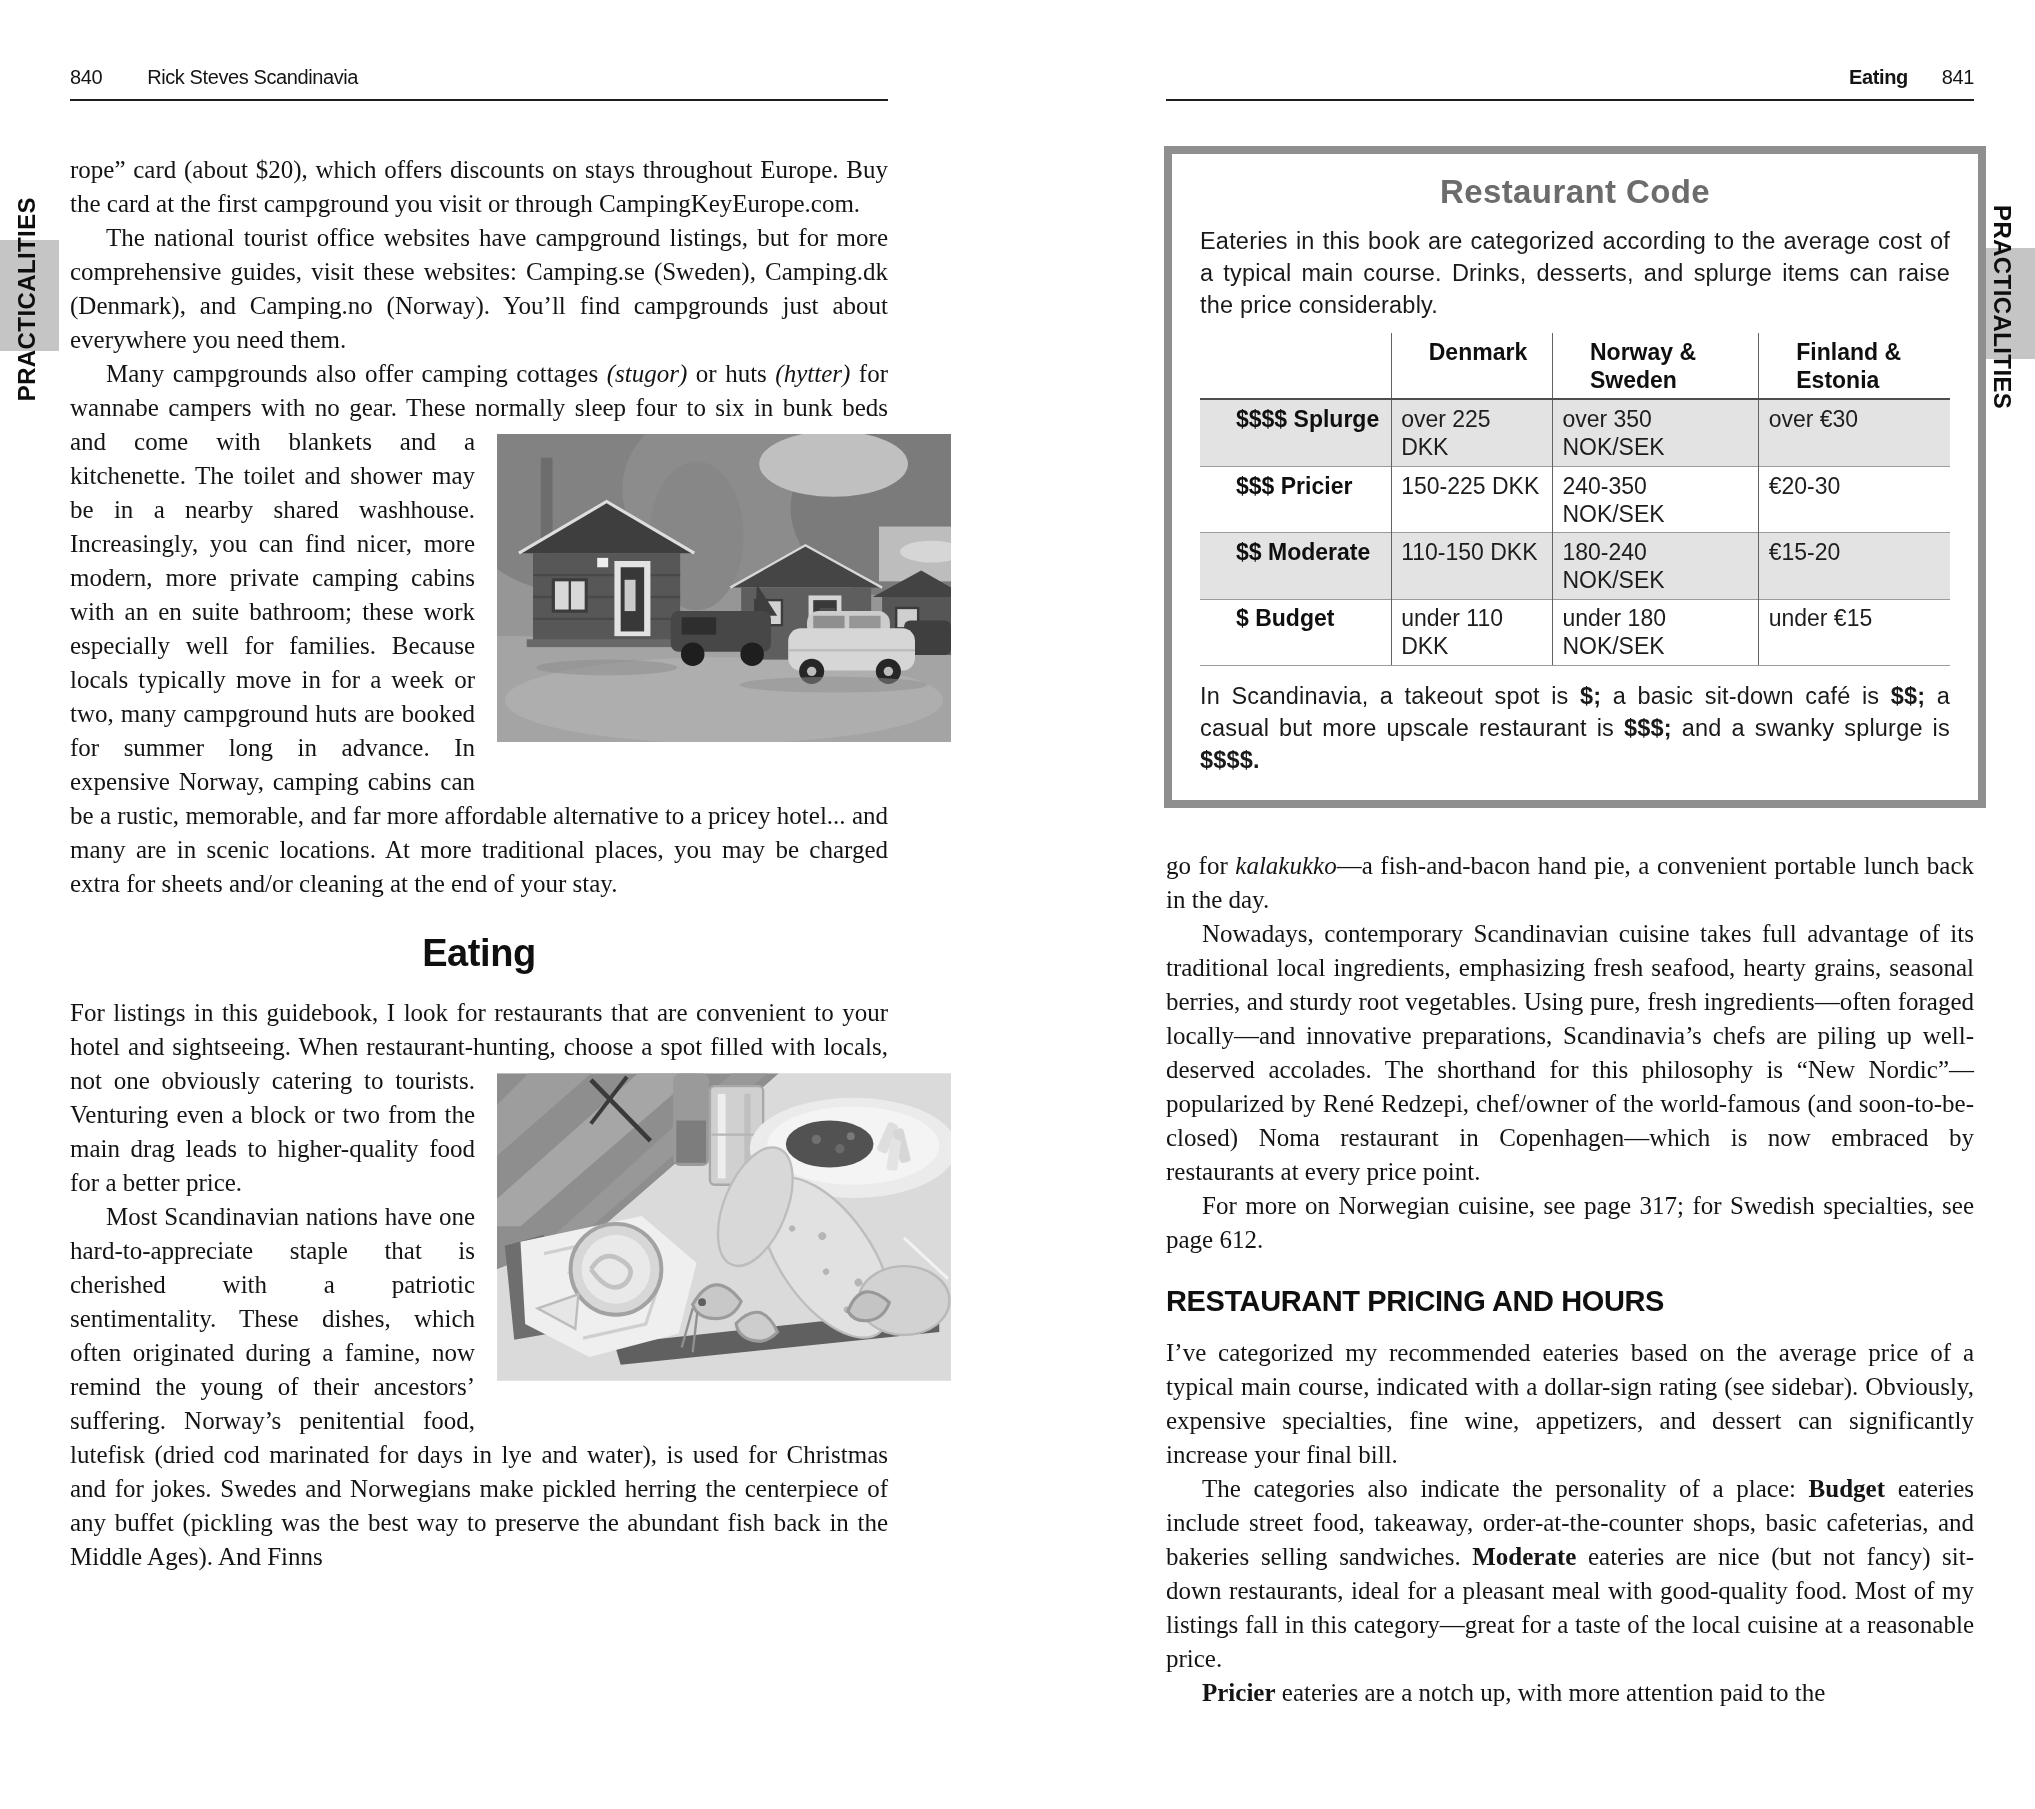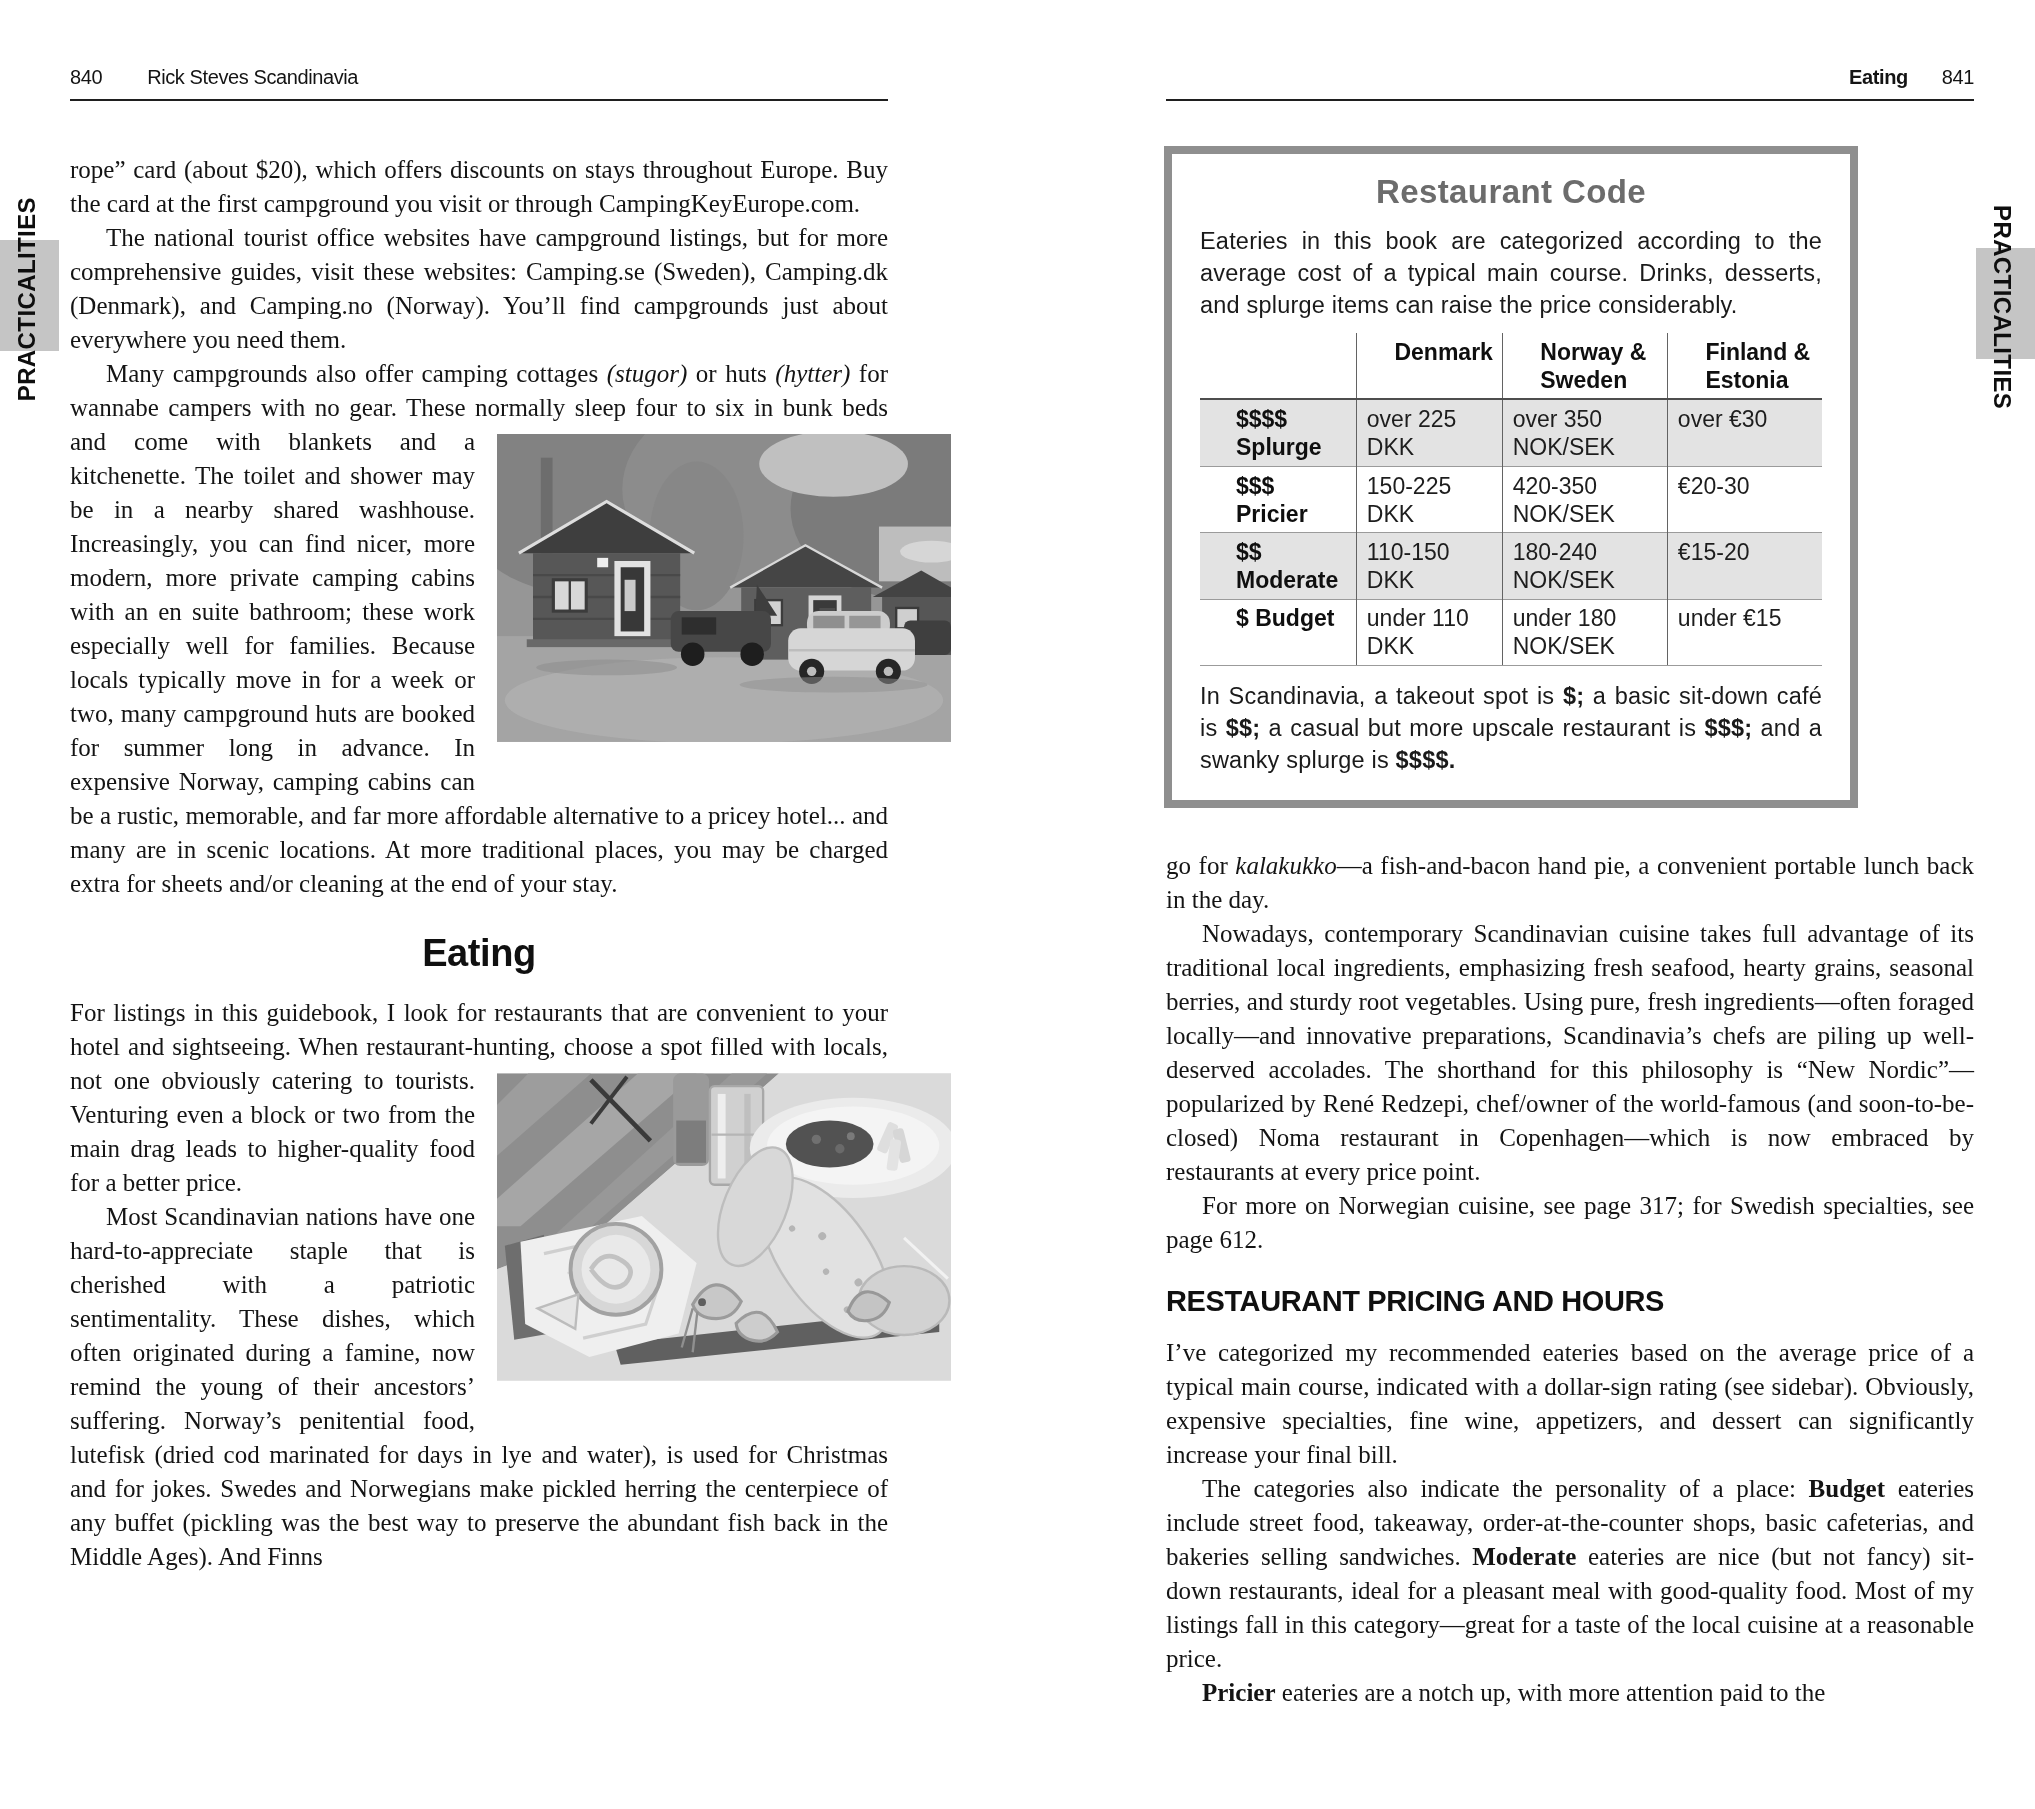--- a/index.html
+++ b/index.html
@@ -41,21 +41,21 @@
   }
   .h-sub {
     font-family:"Liberation Sans", sans-serif; font-weight:700; font-size:29px;
     line-height:34px; margin:27px 0 18px 0; letter-spacing:-0.4px; color:#101010; text-align:left;
   }
   
   .ph-float { float:right; width:454px; margin:9.4px -63px 31px 22px; }
   .ph-float svg { display:block; width:454px; height:308px; }
   
   .codebox {
-    position:absolute; left:1164px; top:146px; width:694px; height:662px;
+    position:absolute; left:1164px; top:146px; width:822px; height:662px;
     box-sizing:border-box; border:8.6px solid #8f8f8f; background:#ffffff;
     padding:17px 28px; font-family:"Liberation Sans", sans-serif; color:#1a1a1a; overflow:hidden;
   }
   .bx-title { text-align:center; font-weight:700; font-size:33px; line-height:38px; color:#6c6c6c; margin-top:1.6px; letter-spacing:0.4px; }
   .bx-intro { margin-top:14px; font-size:23.5px; line-height:32px; text-align:justify; letter-spacing:0.2px; }
   .codebox table { width:100%; border-collapse:collapse; margin-top:12.5px; font-size:23px; line-height:28px; }
   .codebox th, .codebox td { text-align:left; vertical-align:top; padding:4.7px 9.4px; font-weight:400; color:#1d1d1d; }
   .codebox th { font-weight:700; color:#0f0f0f; }
   .codebox thead th { border-bottom:2.3px solid #4d4d4d;padding-left:37px; }
   .codebox th + th, .codebox td + td { border-left:1.6px solid #636363; }
@@ -227,21 +227,21 @@
       <tbody>
         <tr class="shade">
           <td class="lbl">$$$$ Splurge</td>
           <td>over 225 DKK</td>
           <td>over 350 NOK/SEK</td>
           <td>over €30</td>
         </tr>
         <tr>
           <td class="lbl">$$$ Pricier</td>
           <td>150-225 DKK</td>
-          <td>420-350 NOK/SEK</td>
+          <td>240-350 NOK/SEK</td>
           <td>€20-30</td>
         </tr>
         <tr class="shade">
           <td class="lbl">$$ Moderate</td>
           <td>110-150 DKK</td>
           <td>180-240 NOK/SEK</td>
           <td>€15-20</td>
         </tr>
         <tr>
           <td class="lbl">$ Budget</td>

